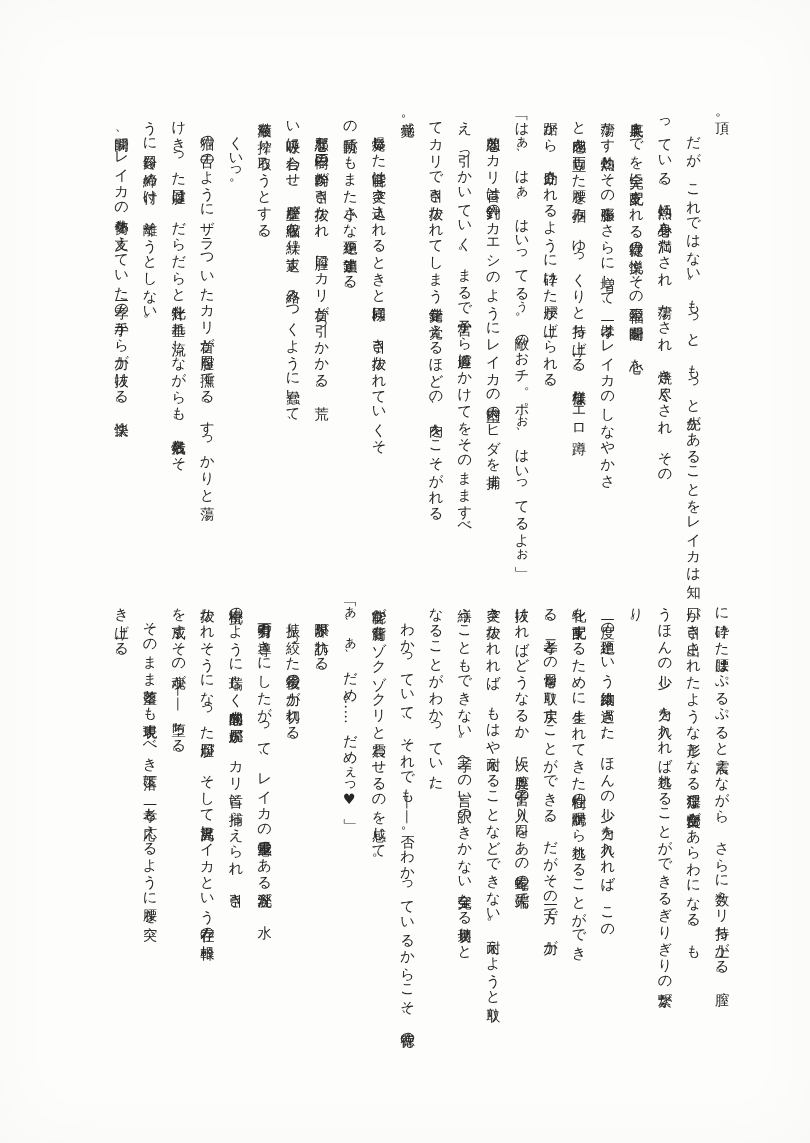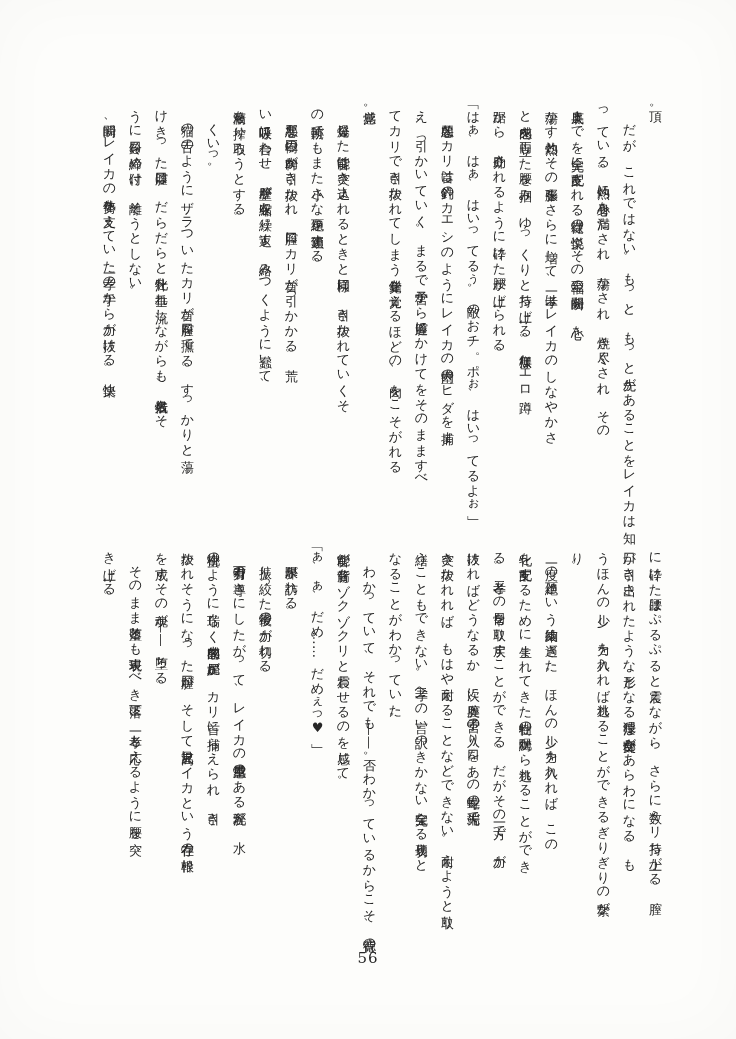--- a/index.html
+++ b/index.html
@@ -96,15 +96,14 @@
       <div class="tline">　限界が訪れる。</div>
       <div class="tline">　振り絞った最後の力が切れる。</div>
       <div class="tline">　万有引力の導きにしたがって、レイカの重量感のある淫乳が、水</div>
       <div class="tline">蜜桃のように瑞々しく肉感的な媚尻が、カリ首に捕らえられ、引き</div>
       <div class="tline">抜かれそうになった膣口が、そして高見沢レイカという存在の根幹</div>
       <div class="tline">を成すその魂が——堕ちる。</div>
       <div class="tline">　そのまま堕落とも表現すべき落下に、一孝も応えるように腰を突</div>
       <div class="tline">き上げる。</div>
     </div>
 
-  <div class="page-number">56</div>
 
 </div>
 
 </body></html>

